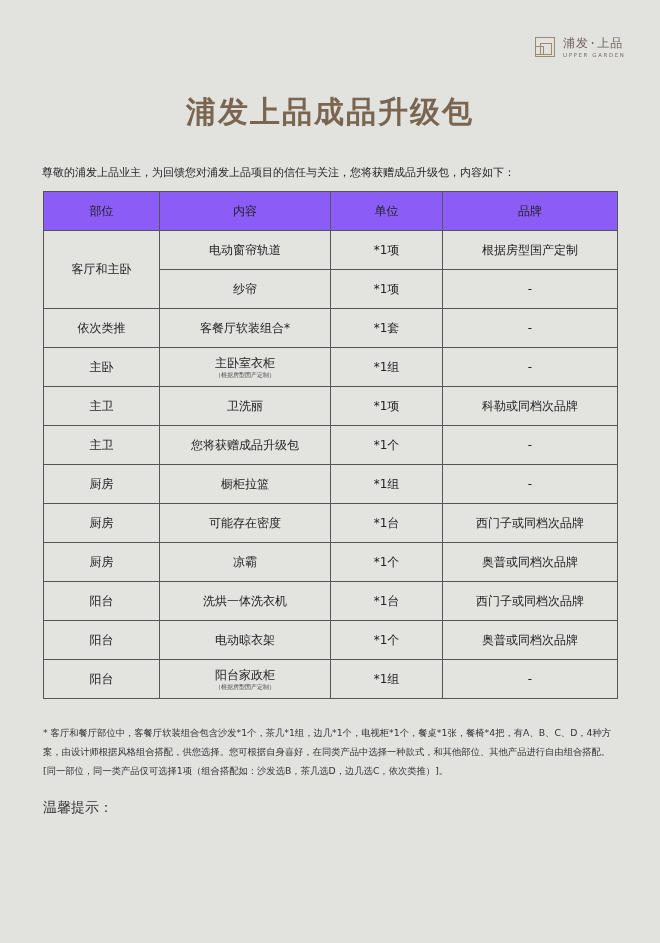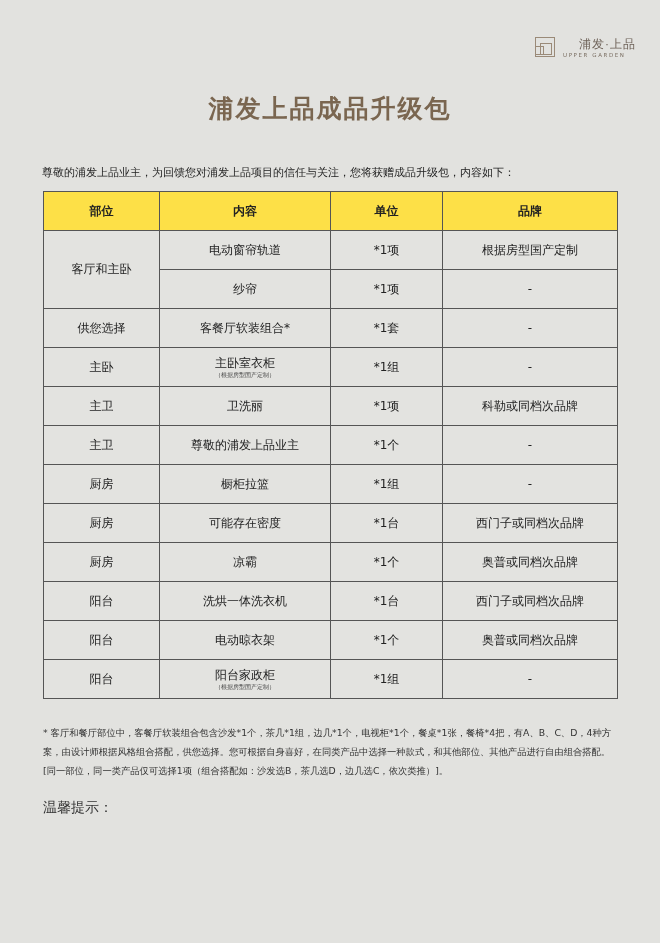--- a/index.html
+++ b/index.html
@@ -6,30 +6,30 @@
   body {
     width:660px; height:943px; background:#e2e2df; position:relative; overflow:hidden;
     font-family:"DejaVu Sans", "Liberation Sans", sans-serif; color:#222;
   }
   .logo { position:absolute; left:535px; top:37px; display:flex; align-items:center; }
   .logo-mark { width:22px; height:22px; position:relative; margin-right:6px; }
   .logo-mark .a { position:absolute; left:0; top:0; width:20px; height:20px; border:1.5px solid #9a8a78; box-sizing:border-box; }
   .logo-mark .b { position:absolute; left:5px; top:6px; width:12px; height:12px; border:1.5px solid #9a8a78; box-sizing:border-box; }
   .logo-mark .c { position:absolute; left:0; top:9px; width:9px; height:9px; border:1.5px solid #9a8a78; box-sizing:border-box; }
   .logo-text { display:flex; flex-direction:column; }
-  .logo-cn { font-family:Liberation Sans, sans-serif; font-size:12px; color:#6e6258; letter-spacing:1px; line-height:13px;margin-left:16px; }
+  .logo-cn { font-family:Liberation Mono, monospace; font-size:12px; color:#6e6258; letter-spacing:1px; line-height:13px; }
   .logo-en { font-size:5.5px; color:#7a6e62; letter-spacing:1.6px; line-height:8px; }
 
-  .title { position:absolute; left:0; width:660px; top:92px; text-align:center; font-size:25px; font-weight:bold; color:#7a6650; letter-spacing:2px; }
+  .title { position:absolute; left:0; width:660px; top:92px; text-align:center; font-size:30px; font-weight:bold; color:#7a6650; letter-spacing:2px; }
 
   .intro { position:absolute; left:42px; top:165px; font-size:11px; color:#222;font-family:Liberation Mono, monospace; }
 
   table.pkg { position:absolute; left:43px; top:191px; width:574px; border-collapse:collapse; table-layout:fixed; }
   table.pkg th, table.pkg td { border:1.2px solid #555; text-align:center; vertical-align:middle; font-size:12px; color:#222; padding:0; }
-  table.pkg th { background:#fde047; height:38px; font-weight:bold; }
+  table.pkg th { background:#8b5cf6; height:38px; font-weight:normal; }
   table.pkg td { background:#e3e3e0; height:38px; }
   .cell-main { display:block; line-height:15px;text-align:center; }
   .cell-note { display:block; font-size:6px; line-height:8px; color:#444; }
 
   .footnote { position:absolute; left:43px; top:723px; width:580px; font-size:9.3px; line-height:19px; color:#333; }
   .tips { position:absolute; left:43px; top:797px; width:590px; font-size:14px; color:#333; line-height:20px; }
 </style>
 </head>
 <body>
 
@@ -74,21 +74,21 @@
       <td>根据房型国产定制</td>
     </tr>
     <tr>
       <td>
           <span class="cell-main">纱帘</span>
         </td>
       <td>*1项</td>
       <td>-</td>
     </tr>
     <tr>
-      <td>供您选择</td>
+      <td>依次类推</td>
       <td>
           <span class="cell-main">客餐厅软装组合*</span>
         </td>
       <td>*1套</td>
       <td>-</td>
     </tr>
     <tr>
       <td>主卧</td>
       <td>
         <span class="cell-main">主卧室衣柜</span>
@@ -101,21 +101,21 @@
       <td>主卫</td>
       <td>
           <span class="cell-main">卫洗丽</span>
         </td>
       <td>*1项</td>
       <td>科勒或同档次品牌</td>
     </tr>
     <tr>
       <td>主卫</td>
       <td>
-          <span class="cell-main">尊敬的浦发上品业主</span>
+          <span class="cell-main">您将获赠成品升级包</span>
         </td>
       <td>*1个</td>
       <td>-</td>
     </tr>
     <tr>
       <td>厨房</td>
       <td>
           <span class="cell-main">橱柜拉篮</span>
         </td>
       <td>*1组</td>

